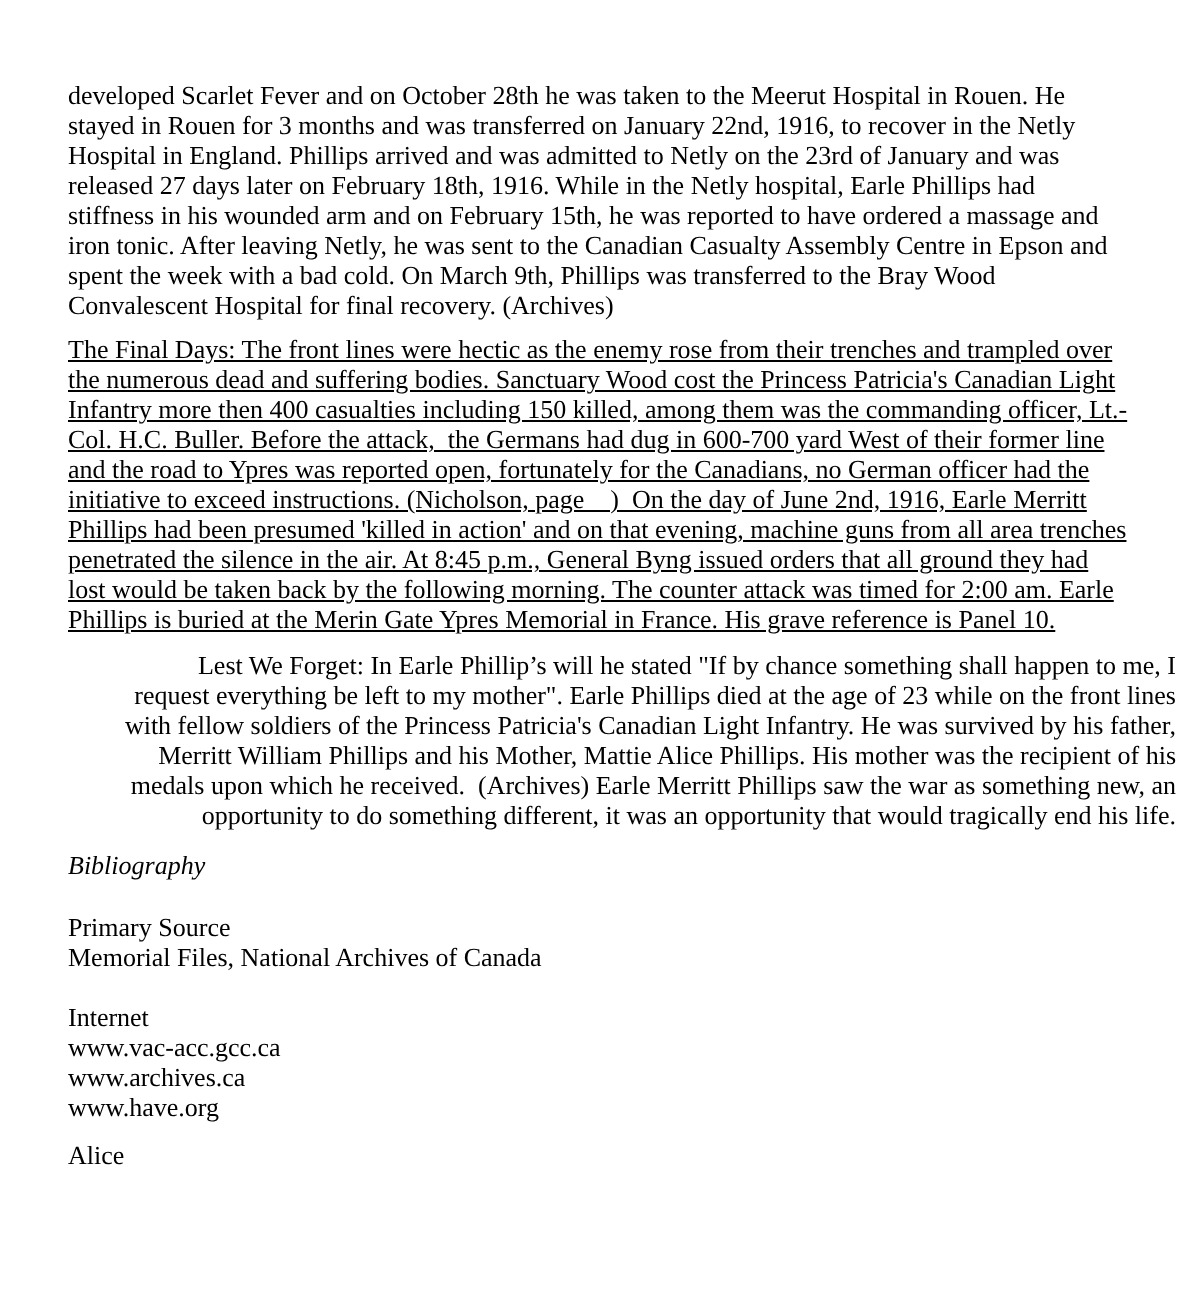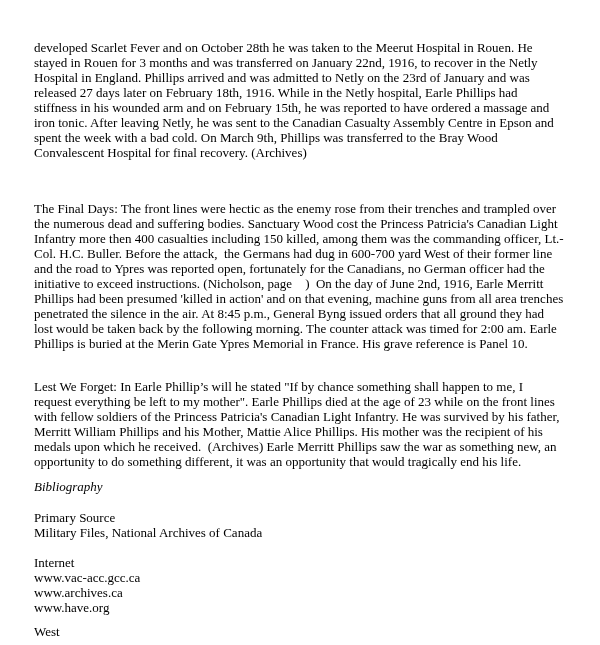--- a/index.html
+++ b/index.html
@@ -16,22 +16,22 @@
     font-size: 13px;
     line-height: 15px;
   }
   .doc {
     padding: 40px 12px 0 34px;
   }
   .para {
     margin: 0;
     white-space: pre-wrap;
   }
-  .para-final-days   { margin-top: 41px; }
-  .para-lest-we-forget { margin-top: 28px; }
+  .para-final-days   { margin-top: 7px; text-decoration: underline; }
+  .para-lest-we-forget { margin-top: 8px; text-align: right; }
   .heading-bibliography { margin-top: 10px; font-style: italic; }
   .block-primary-source { margin-top: 16px; }
   .block-internet    { margin-top: 15px; }
   .heading-text      { margin-top: 9px; }
 </style>
 </head>
 <body>
 
 <div class="doc">
 
@@ -58,22 +58,22 @@
   <p class="para para-lest-we-forget">Lest We Forget: In Earle Phillip’s will he stated "If by chance something shall happen to me, I
 request everything be left to my mother". Earle Phillips died at the age of 23 while on the front lines
 with fellow soldiers of the Princess Patricia's Canadian Light Infantry. He was survived by his father,
 Merritt William Phillips and his Mother, Mattie Alice Phillips. His mother was the recipient of his
 medals upon which he received.  (Archives) Earle Merritt Phillips saw the war as something new, an
 opportunity to do something different, it was an opportunity that would tragically end his life.</p>
 
   <p class="para heading-bibliography">Bibliography</p>
 
   <p class="para block-primary-source">Primary Source
-Military Files, National Archives of Canada</p>
+Memorial Files, National Archives of Canada</p>
 
   <p class="para block-internet">Internet
 www.vac-acc.gcc.ca
 www.archives.ca
 www.have.org</p>
 
-  <p class="para heading-text">West</p>
+  <p class="para heading-text">Alice</p>
 
 </div>
 
 </body></html>

